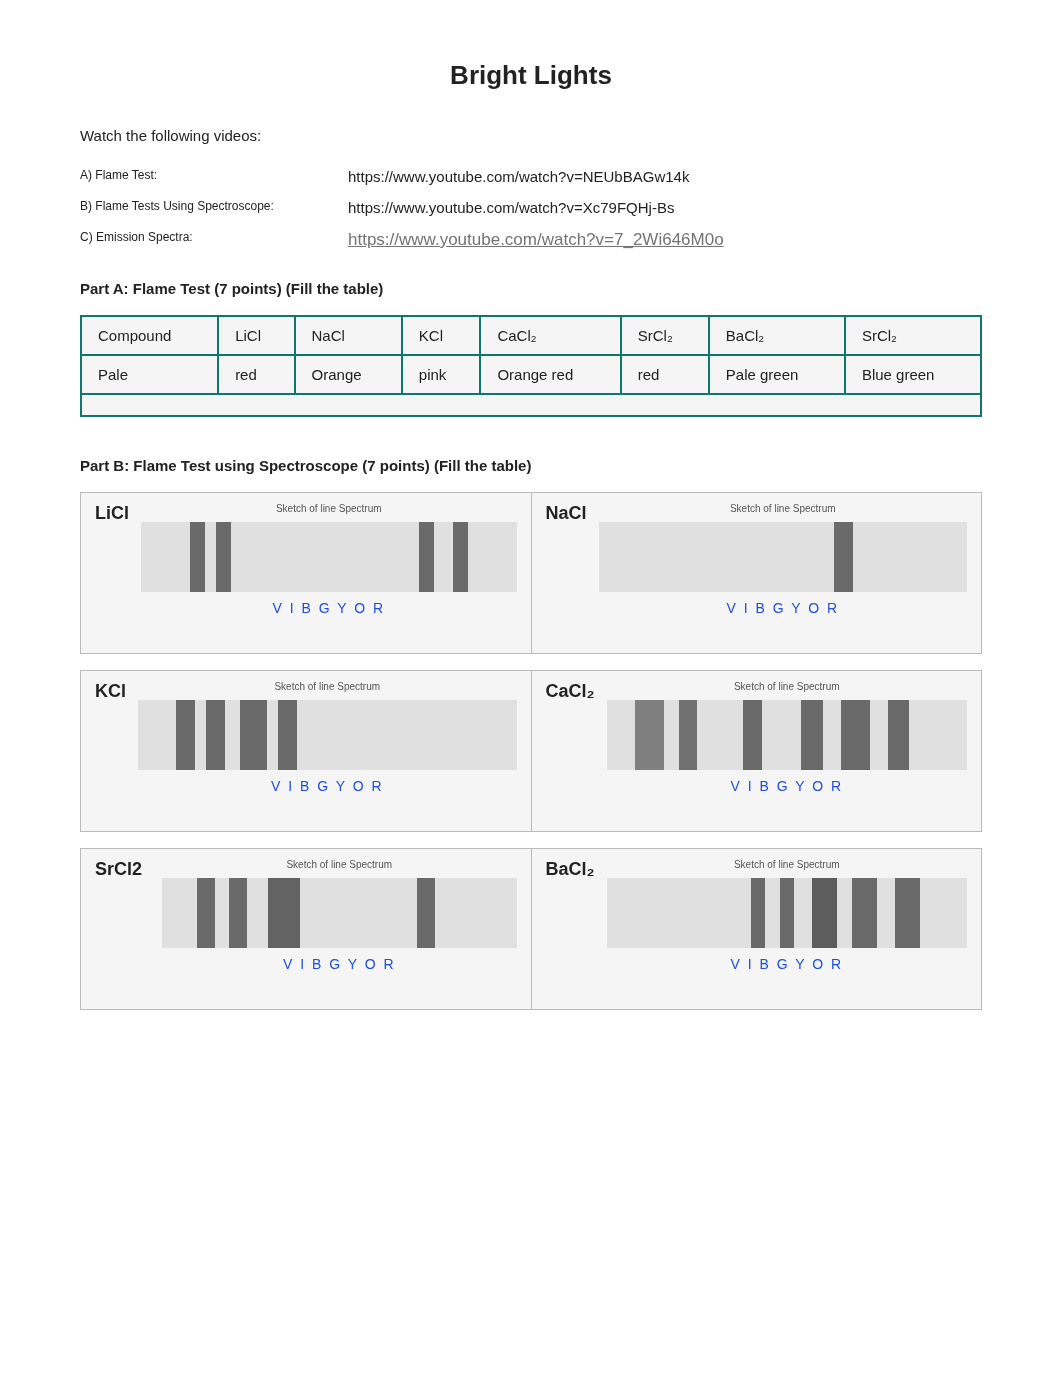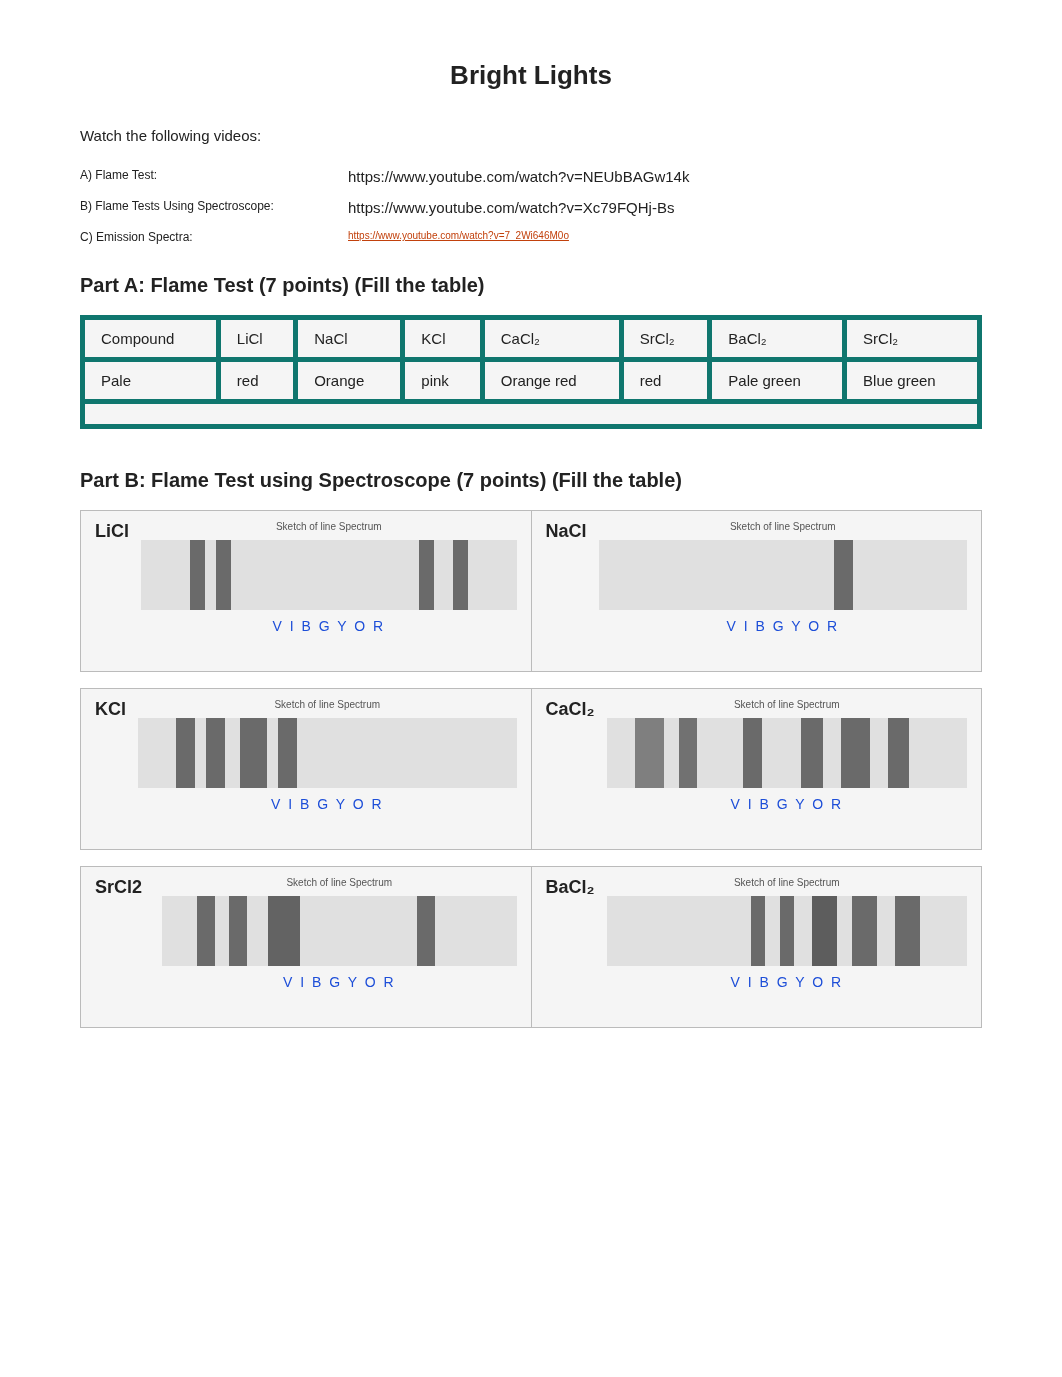--- a/index.html
+++ b/index.html
@@ -29,43 +29,43 @@
       display: flex;
       align-items: flex-start;
       margin-bottom: 14px;
       gap: 8px;
     }
     .video-label {
       min-width: 260px;
       font-size: 12px;
     }
     .video-link {
-      color: #c2410c;
+      color: #737373;
       text-decoration: underline;
-      font-size: 10px;
+      font-size: 17px;
     }
     .video-plain {
       color: #222;
       font-size: 15px;
     }
     .section-heading {
-      font-size: 20px;
+      font-size: 15px;
       font-weight: bold;
       margin-bottom: 18px;
       margin-top: 10px;
     }
     
     .part-a-table {
       width: 100%;
       border-collapse: collapse;
       margin-bottom: 40px;
       border: 1px solid #bbb;
     }
     .part-a-table td {
-      border: 5px solid #0f766e;
+      border: 2px solid #0f766e;
       padding: 10px 16px;
       font-size: 15px;
       background: #f5f5f5;
     }
     .part-a-table tr:first-child td {
       font-weight: normal;
     }
     
     .part-b-grid {
       display: flex;

